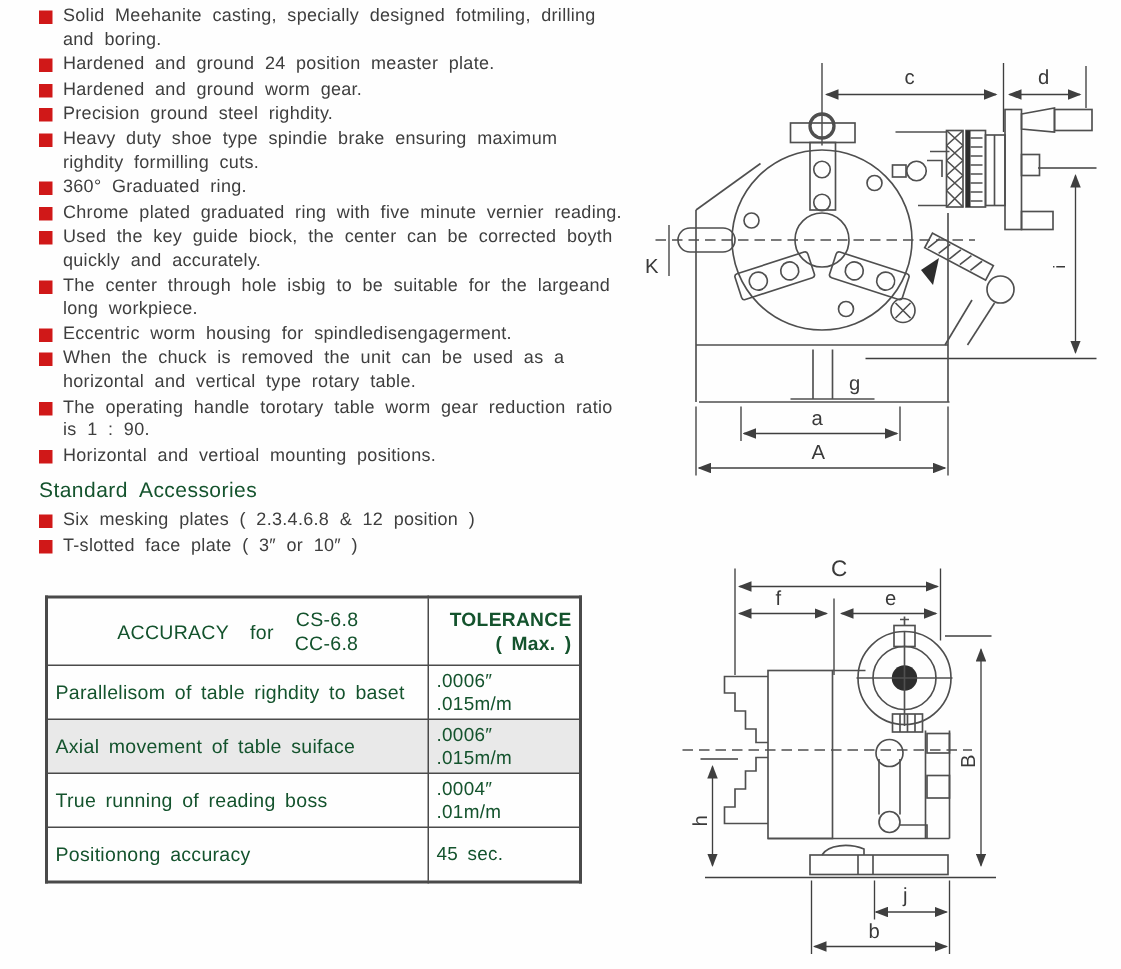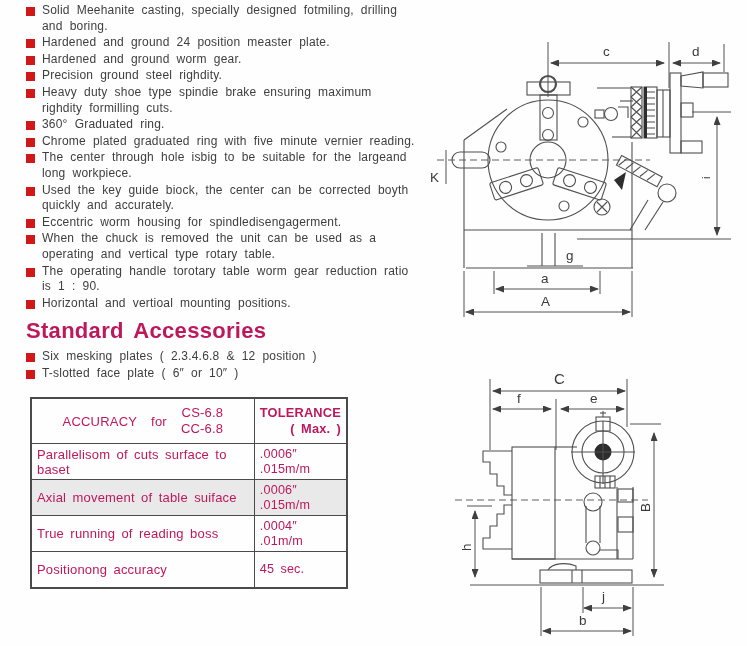--- a/index.html
+++ b/index.html
@@ -5,25 +5,25 @@
   html,body{margin:0;padding:0;background:#ffffff;}
   .page{position:relative;width:747px;height:646px;background:#fefefe;overflow:hidden;
         font-family:"Liberation Sans",sans-serif;color:#3e3e3e;}
   
   .leftcol{position:absolute;left:26px;top:3px;width:392px;}
   ul.blist{list-style:none;margin:0;padding:0;}
   ul.blist li{display:flex;align-items:flex-start;margin:0 0 1px 0;
               font-size:12px;line-height:15.6px;letter-spacing:.2px;word-spacing:3.5px;}
   .bullet{flex:0 0 auto;width:9px;height:9px;background:#d01818;margin:4px 7px 0 0;}
   .ftext{flex:1;}
-  h2.acc{margin:7px 0 5px 0;font-size:22px;font-weight:bold;color:#be185d;
+  h2.acc{margin:7px 0 5px 0;font-size:14px;font-weight:normal;color:#14532d;
          letter-spacing:.3px;word-spacing:4px;}
   
-  table.acc-table{position:absolute;left:30px;top:397px;width:318px;border-collapse:collapse;
-        border:2.5px solid #4a4a4a;font-size:13px;color:#be185d;}
+  table.acc-table{position:absolute;left:30px;top:397px;width:358px;border-collapse:collapse;
+        border:2.5px solid #4a4a4a;font-size:13px;color:#14532d;}
   table.acc-table td{border:1.6px solid #4a4a4a;padding:2px 5px;vertical-align:middle;
         letter-spacing:.2px;word-spacing:2.5px;}
   td.c1{width:243px;}
   tr.shade td{background:#e9e9e9;}
   .hdr-flex{display:flex;align-items:center;justify-content:center;gap:14px;padding:4px 0;}
   .hdr-models{text-align:right;line-height:16px;}
   td.tol{text-align:left;line-height:15px;font-size:12.6px;padding:3px 2px;}
   td.tolhdr{text-align:right;line-height:16px;font-size:12.8px;font-weight:bold;}
   tr.r{height:36px;}
   
@@ -66,54 +66,54 @@
       <li>
           <span class="bullet"></span>
           <span class="ftext">360° Graduated ring.</span>
         </li>
       <li>
           <span class="bullet"></span>
           <span class="ftext">Chrome plated graduated ring with five minute vernier reading.</span>
         </li>
       <li>
           <span class="bullet"></span>
+          <span class="ftext">Used the key guide biock, the center can be corrected boyth quickly and accurately.</span>
+        </li>
+      <li>
+          <span class="bullet"></span>
           <span class="ftext">The center through hole isbig to be suitable for the largeand long workpiece.</span>
         </li>
       <li>
           <span class="bullet"></span>
-          <span class="ftext">Used the key guide biock, the center can be corrected boyth quickly and accurately.</span>
-        </li>
-      <li>
-          <span class="bullet"></span>
           <span class="ftext">Eccentric worm housing for spindledisengagerment.</span>
         </li>
       <li>
           <span class="bullet"></span>
-          <span class="ftext">When the chuck is removed the unit can be used as a operating and vertical type rotary table.</span>
+          <span class="ftext">When the chuck is removed the unit can be used as a horizontal and vertical type rotary table.</span>
         </li>
       <li>
           <span class="bullet"></span>
           <span class="ftext">The operating handle torotary table worm gear reduction ratio is 1 : 90.</span>
         </li>
       <li>
           <span class="bullet"></span>
           <span class="ftext">Horizontal and vertioal mounting positions.</span>
         </li>
     </ul>
 
     <h2 class="acc">Standard Accessories</h2>
 
     <ul class="blist">
       <li>
           <span class="bullet"></span>
           <span class="ftext">Six mesking plates ( 2.3.4.6.8 &amp; 12 position )</span>
         </li>
       <li>
           <span class="bullet"></span>
-          <span class="ftext">T-slotted face plate ( 6″ or 10″ )</span>
+          <span class="ftext">T-slotted face plate ( 3″ or 10″ )</span>
         </li>
     </ul>
   </div>
 
   <table class="acc-table">
     <tbody>
       <tr>
         <td class="c1">
           <div class="hdr-flex">
             <span>ACCURACY</span>
@@ -123,21 +123,21 @@
               <span>CC-6.8</span>
             </span>
           </div>
         </td>
         <td class="tolhdr">
           <span>TOLERANCE</span><br>
           <span>( Max. )</span>
         </td>
       </tr>
       <tr class="r">
-        <td class="c1">Parallelisom of cuts surface to baset</td>
+        <td class="c1">Parallelisom of table righdity to baset</td>
         <td class="tol"><span>.0006″</span><br><span>.015m/m</span></td>
       </tr>
       <tr class="r shade">
         <td class="c1">Axial movement of table suiface</td>
         <td class="tol"><span>.0006″</span><br><span>.015m/m</span></td>
       </tr>
       <tr class="r">
         <td class="c1">True running of reading boss</td>
         <td class="tol"><span>.0004″</span><br><span>.01m/m</span></td>
       </tr>

